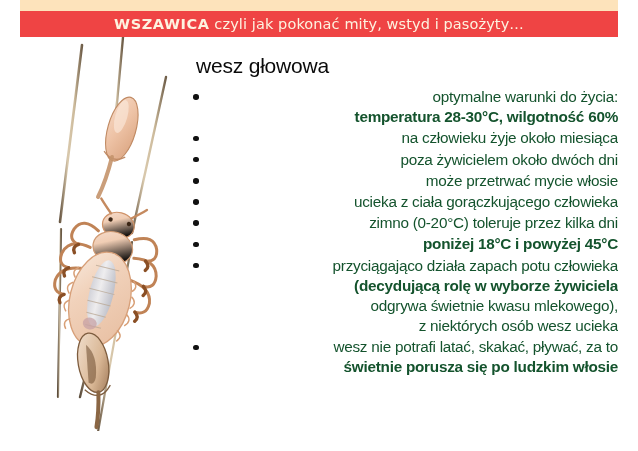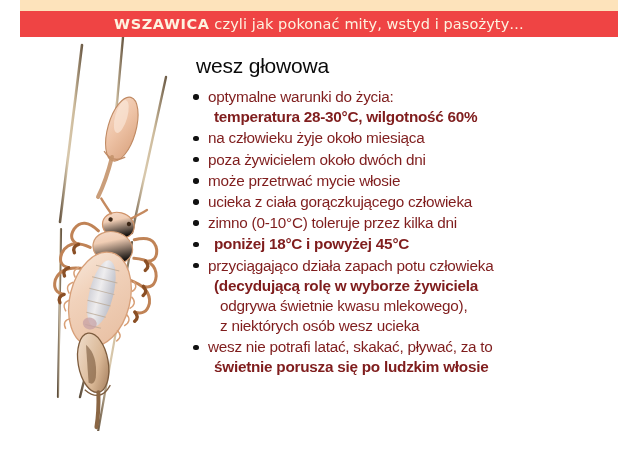--- a/index.html
+++ b/index.html
@@ -110,24 +110,25 @@
     position: absolute;
     left: 8px;
     top: 50px;
     width: 432px;
   }
 
   .bullet {
     position: relative;
     padding-left: 22px;
     margin-bottom: 1px;
-    color: #7f1d1d;
+    color: #14532d;
     font-size: 15.3px;
     line-height: 1.32;
     letter-spacing: -0.25px;
+    text-align: right;
   }
   .bullet .dot {
     position: absolute;
     left: 7px;
     top: 0.48em;
     width: 5.5px;
     height: 5.5px;
     background: #111111;
     border-radius: 50%;
   }
@@ -289,21 +290,21 @@
         <div class="bullet">
           <span class="dot"></span>
           <span class="line">może przetrwać mycie włosie</span>
         </div>
         <div class="bullet">
           <span class="dot"></span>
           <span class="line">ucieka z ciała gorączkującego człowieka</span>
         </div>
         <div class="bullet">
           <span class="dot"></span>
-          <span class="line">zimno (0-10°C) toleruje przez kilka dni</span>
+          <span class="line">zimno (0-20°C) toleruje przez kilka dni</span>
         </div>
         <div class="bullet">
           <span class="dot"></span>
           <span class="line indent1">poniżej 18°C i powyżej 45°C</span>
         </div>
         <div class="bullet">
           <span class="dot"></span>
           <span class="line">przyciągająco działa zapach potu człowieka</span>
           <span class="line indent1">(decydującą rolę w wyborze żywiciela</span>
           <span class="line indent2">odgrywa świetnie kwasu mlekowego),</span>

